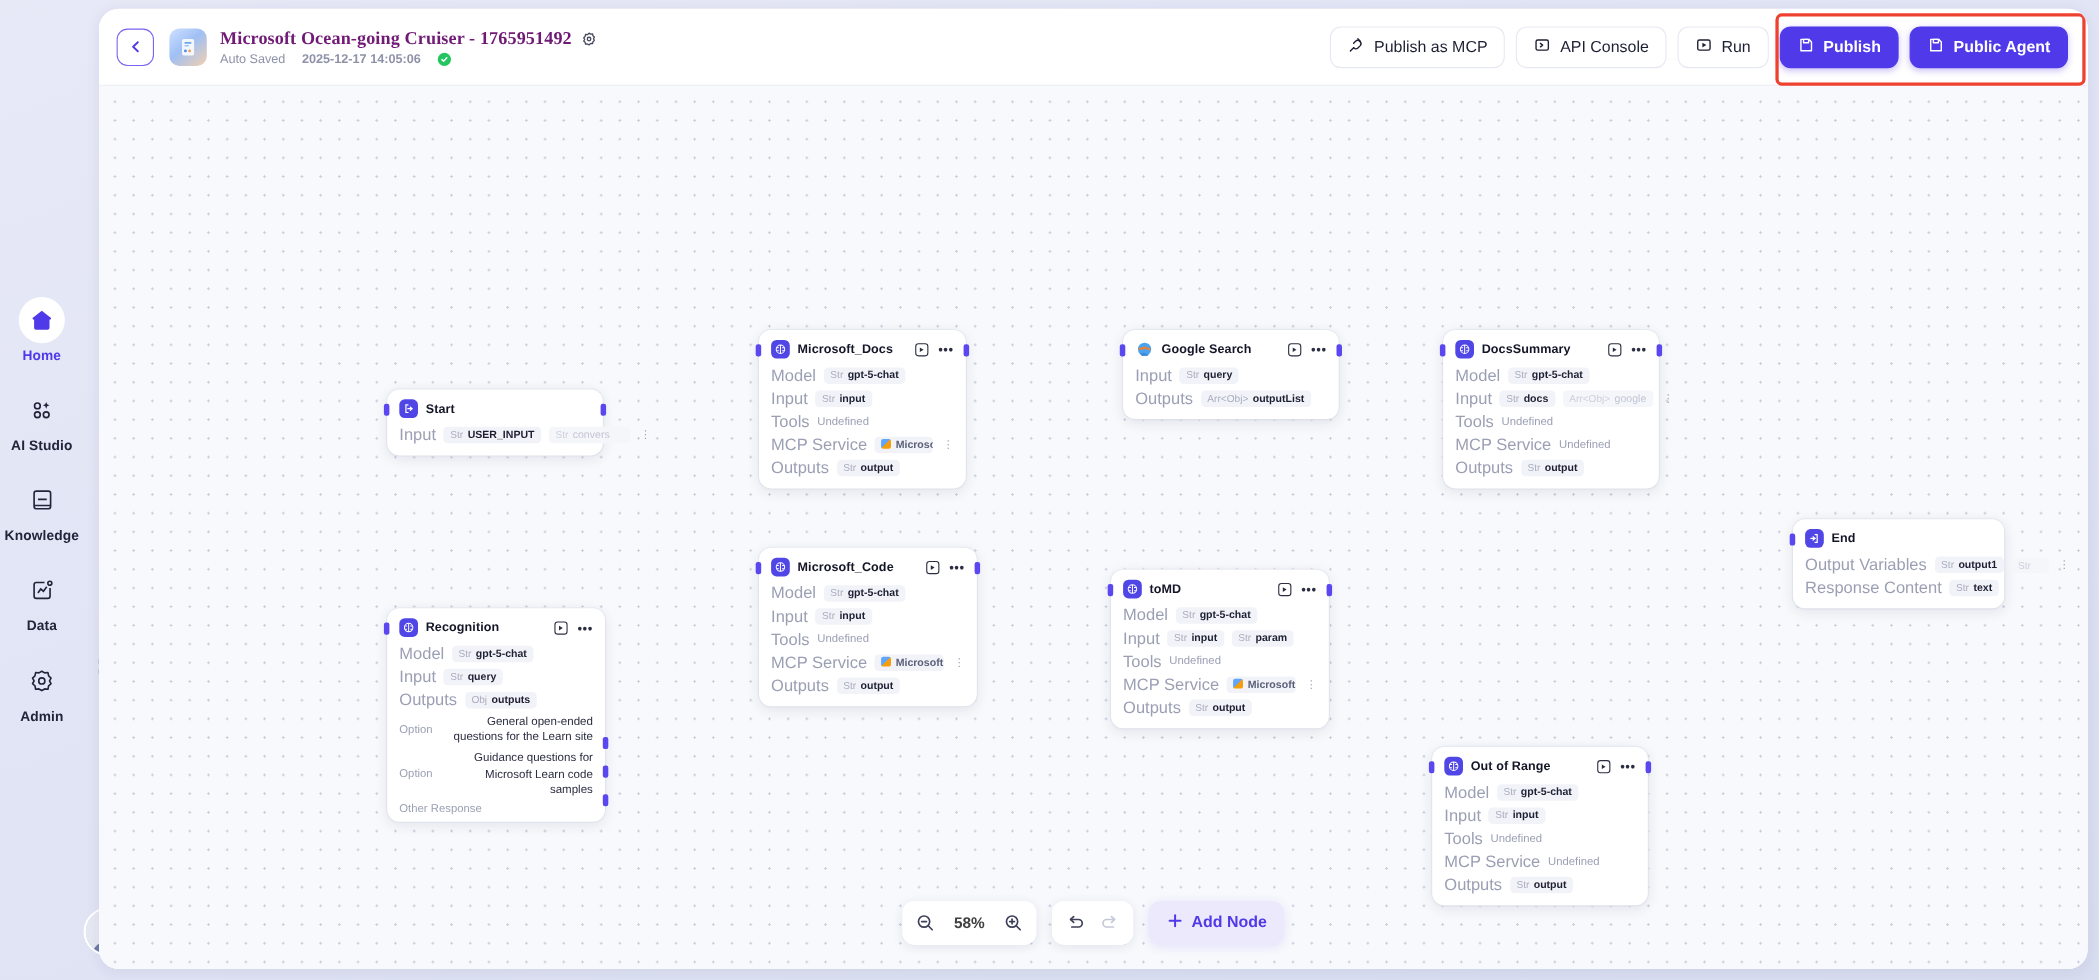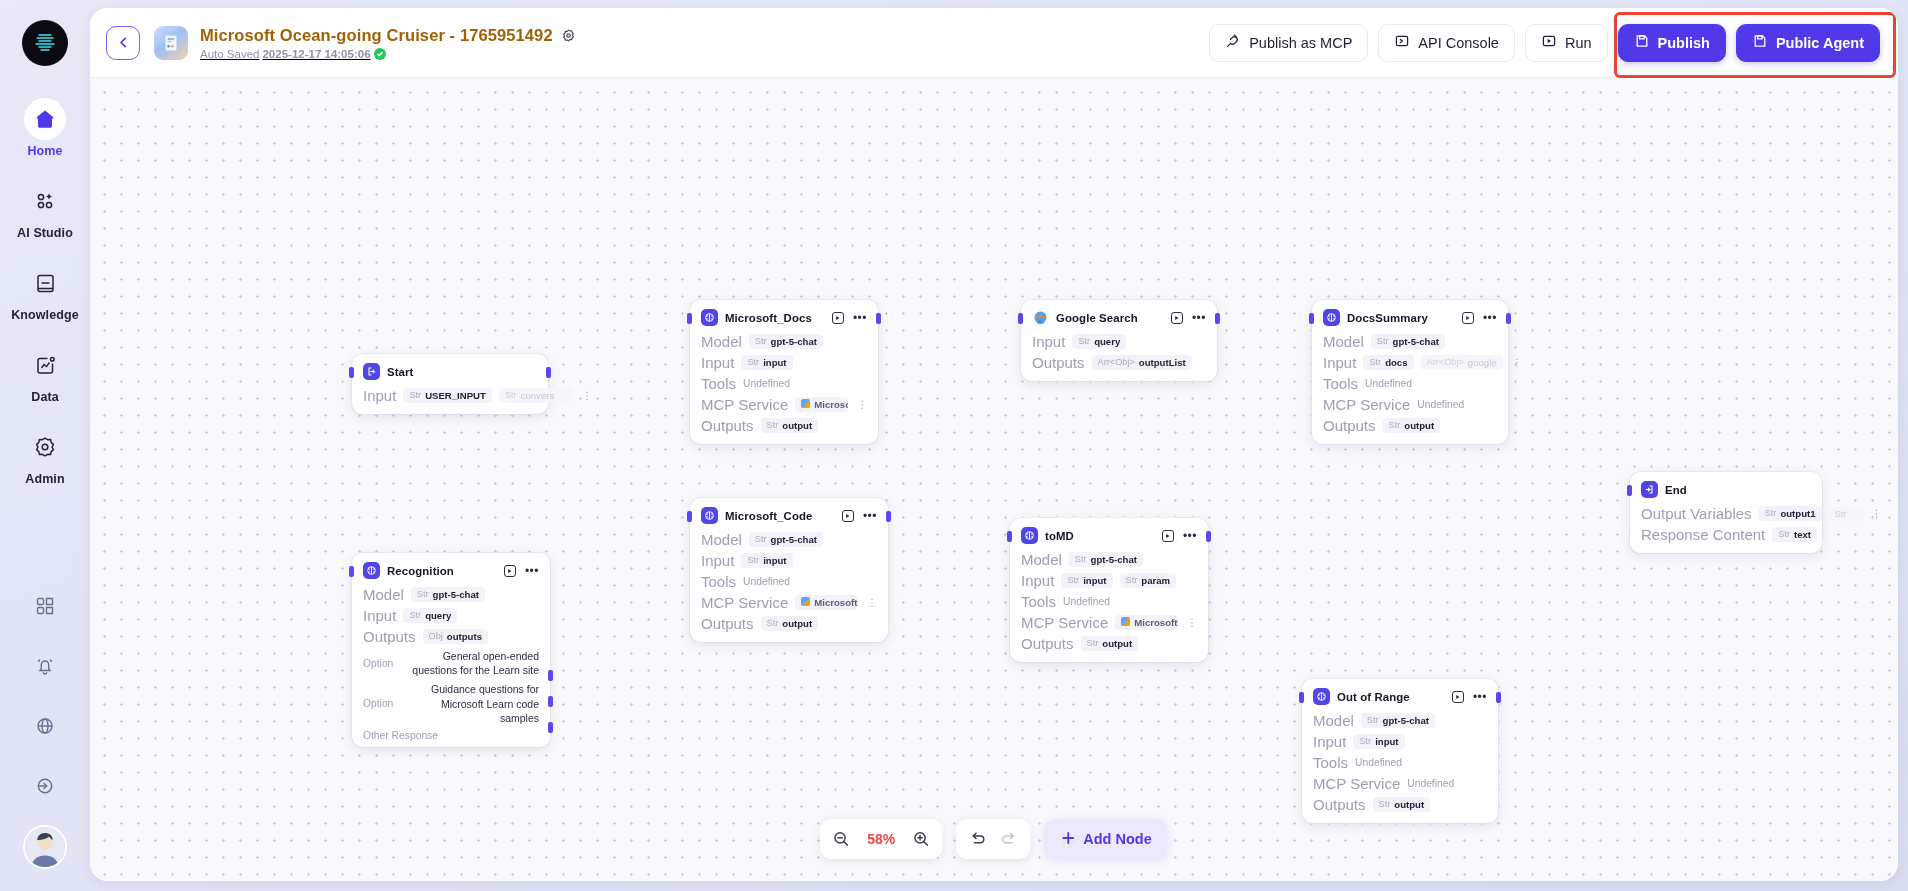--- a/index.html
+++ b/index.html
@@ -14,21 +14,21 @@
     position: relative;
     width: 1908px; height: 891px;
     background: linear-gradient(160deg,#e7e9f7 0%,#dfe3f4 60%,#d9ddf0 100%);
     display: flex;
   }
 
   
   .sidebar {
     width: 90px; height: 891px;
     flex: 0 0 90px;
-    display: flex; flex-direction: column; align-items: center;
+    display: flex; flex-direction: row; align-items: center;
     padding-top: 20px;
     background: transparent;
   }
   .logo {
     width: 46px; height: 46px; border-radius: 50%;
     background: #0a0a12;
     display: flex; align-items: center; justify-content: center;
     overflow: hidden;
   }
   .logo svg { display:block; }
@@ -98,23 +98,23 @@
   }
   .doc-icon {
     width: 34px; height: 34px; border-radius: 9px;
     margin-left: 14px;
     background: linear-gradient(140deg,#cfe0ff 0%,#9fc0f5 45%,#f3cfae 100%);
     display:flex; align-items:center; justify-content:center;
     flex: 0 0 34px;
   }
   .title-block { margin-left: 12px; display:flex; flex-direction:column; justify-content:center;}
   .title-row { display:flex; align-items:center; gap:8px; }
-  .doc-title { font-size: 16.5px; font-weight: 700; color:#a16207; letter-spacing:.1px;}
+  .doc-title { font-size: 16.5px; font-weight: 700; color:#701a75; letter-spacing:.1px;font-family:Liberation Serif, serif;}
   .gear-btn { cursor:pointer; color:#44465c; display:flex; align-items:center;}
-  .saved-row { display:flex; gap:3px; margin-top:3px;text-decoration:underline;}
+  .saved-row { display:flex; gap:15px; margin-top:3px;}
   .saved-text { font-size: 11.5px; color:#8e92a8; }
   .saved-time { font-size: 11.5px; color:#8e92a8; font-weight:600;}
   .check-dot {
     width:12px;height:12px;border-radius:50%;background:#22c55e;
     display:flex;align-items:center;justify-content:center;
   }
 
   .header-actions { margin-left:auto; display:flex; align-items:center; gap:10px; }
   .hbtn {
     height: 38px; padding: 0 15px; border-radius: 10px;
@@ -206,21 +206,21 @@
   
   .toolbar {
     position:absolute; left:50%; transform:translateX(-50%);
     bottom: 22px; display:flex; align-items:center; gap:14px; z-index:25;
   }
   .tgroup {
     background:#fff; border-radius:11px; height:40px;
     display:flex; align-items:center; padding: 0 12px; gap:12px;
     box-shadow: 0 2px 10px rgba(40,44,90,.10);
   }
-  .zoom-val { font-size:14px; color:#ef4444; font-weight:600; min-width:38px; text-align:center;}
+  .zoom-val { font-size:14px; color:#404040; font-weight:600; min-width:38px; text-align:center;}
   .ticon { cursor:pointer; color:#3c3f57; display:flex; align-items:center; }
   .ticon.dim { color:#c5c8d6; }
   .add-node {
     background:#ece9fd; border-radius:11px; height:40px;
     display:flex; align-items:center; gap:7px; padding:0 16px;
     color:#4f39e8; font-size:14.5px; font-weight:600; cursor:pointer;
     box-shadow: 0 2px 10px rgba(79,57,232,.12);
   }
 </style>
 </head>

